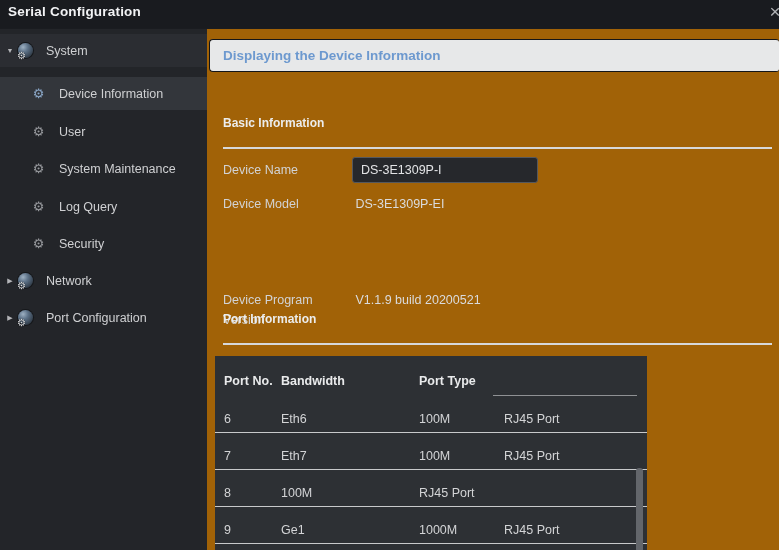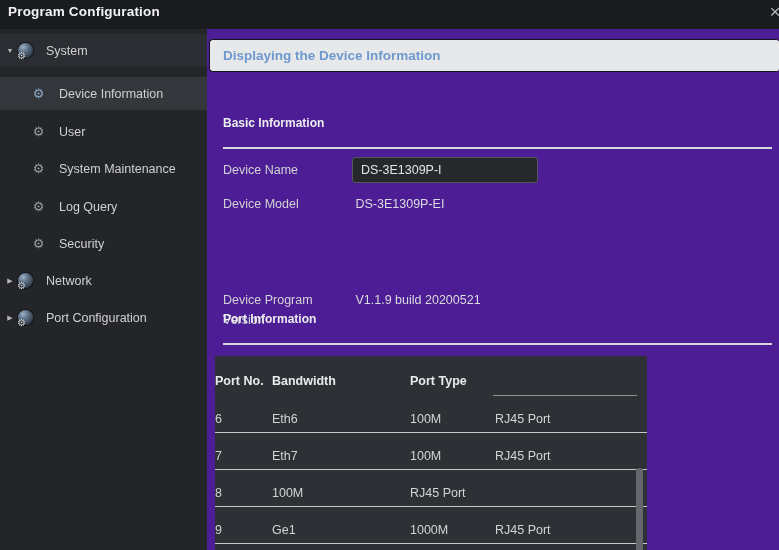--- a/index.html
+++ b/index.html
@@ -58,21 +58,21 @@
   }
   .gear-icon {
     flex:0 0 auto; width:15px; text-align:center; margin-left:31px;
     font-size:13px; line-height:15px; color:#96989c;
   }
   .gear-icon.sel { color:#8aa6c6; }
 
   
   .content {
     position:absolute; left:207px; top:28px; width:572px; height:522px;
-    background:#4c1d95; border-top:1px solid #1a1c20;
+    background:#a16207; border-top:1px solid #1a1c20;
   }
   .banner {
     position:absolute; left:2px; right:0; top:10px; height:33px;
     background:#e7e8e9; border:1px solid #141518; border-right:none;
     border-radius:4px 3px 3px 4px;
     display:flex; align-items:center; padding-left:13px;
     color:#6d99cf; font-size:13.5px; font-weight:bold;
   }
   .section-title {
     position:absolute; left:16px;
@@ -95,42 +95,42 @@
 
   
   .port-table {
     position:absolute; left:8px; top:327px; width:432px; height:195px;
     background:#2d3034;
   }
   .trow {
     display:grid; grid-template-columns:57px 138px 85px 152px;
     align-items:center;
   }
-  .trow > div { white-space:nowrap;margin-top:9px; }
+  .trow > div { padding-left:9px; white-space:nowrap;margin-top:9px; }
   .thead { height:40px; font-weight:bold; color:#e9eaeb; font-size:12.5px; }
   .tbody-row {
     height:37px; color:#d3d4d6; border-bottom:1.5px solid #c8c9cb;
     cursor:default;
   }
   .sort-line {
     position:absolute; left:278px; top:39px; width:144px; height:1px;
     background:#8f9194;
   }
   .vscroll-thumb {
     position:absolute; left:421px; top:112px; width:7px; height:84px;
     background:#63666b; border-radius:3px; cursor:pointer;
   }
 </style>
 </head>
 <body>
 
 <div class="window">
 
   <div class="titlebar">
-    <span class="title">Program Configuration</span>
+    <span class="title">Serial Configuration</span>
     <span class="close-btn">×</span>
   </div>
 
   <div class="sidebar">
 
     <div class="tree-row band" style="top:5px">
       <span class="arrow" style="font-size:7px">▼</span>
       <span class="globe-icon">
           <i class="mini-gear">⚙</i>
         </span>

